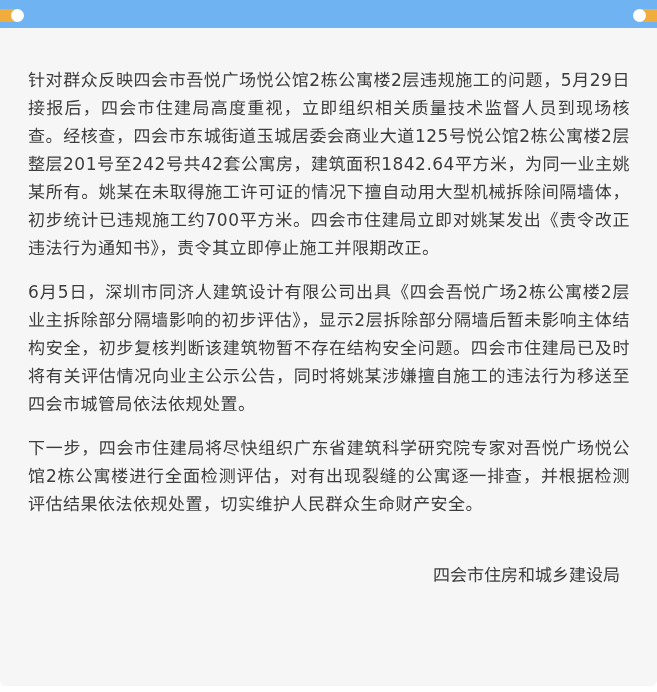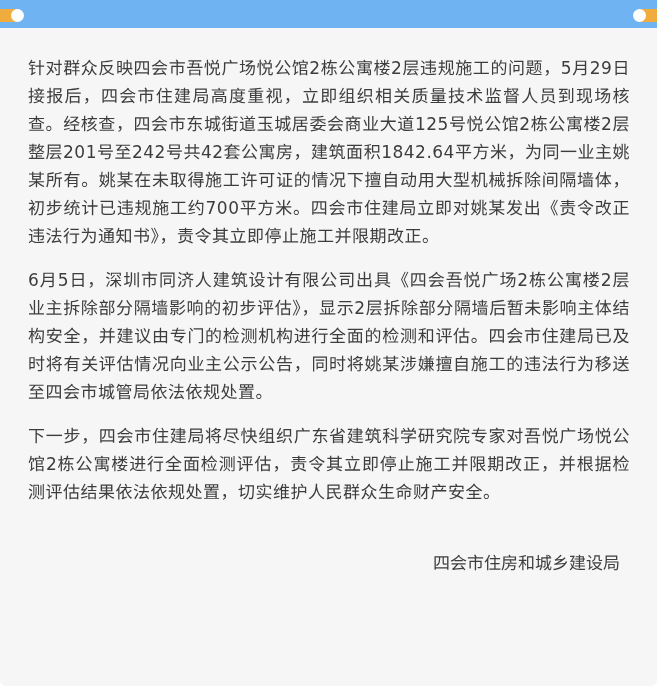--- a/index.html
+++ b/index.html
@@ -49,21 +49,21 @@
     border-radius: 50%;
   }
   .clip-hole-left { left: 11px; }
   .clip-hole-right { right: 11px; }
   .content {
     box-sizing: border-box;
     padding: 26px 27px 0 28px;
     color: #3d3d3d;
   }
   .content p {
-    margin: 0 0 16px 0;
+    margin: 12px 0 16px 0;
     font-size: 17px;
     line-height: 28px;
     text-align: justify;
     text-justify: inter-ideograph;
     letter-spacing: 0.5px;
   }
   .signature-block {
     margin-top: 40px;
     padding-right: 10px;
     text-align: right;
@@ -79,22 +79,22 @@
 
   <div class="header-bar">
     <div class="clip clip-left"></div>
     <div class="clip-hole clip-hole-left"></div>
     <div class="clip clip-right"></div>
     <div class="clip-hole clip-hole-right"></div>
   </div>
 
   <div class="content">
     <p>针对群众反映四会市吾悦广场悦公馆2栋公寓楼2层违规施工的问题，5月29日接报后，四会市住建局高度重视，立即组织相关质量技术监督人员到现场核查。经核查，四会市东城街道玉城居委会商业大道125号悦公馆2栋公寓楼2层整层201号至242号共42套公寓房，建筑面积1842.64平方米，为同一业主姚某所有。姚某在未取得施工许可证的情况下擅自动用大型机械拆除间隔墙体，初步统计已违规施工约700平方米。四会市住建局立即对姚某发出《责令改正违法行为通知书》，责令其立即停止施工并限期改正。</p>
-    <p>6月5日，深圳市同济人建筑设计有限公司出具《四会吾悦广场2栋公寓楼2层业主拆除部分隔墙影响的初步评估》，显示2层拆除部分隔墙后暂未影响主体结构安全，并建议由专门的检测机构进行全面的检测和评估。四会市住建局已及时将有关评估情况向业主公示公告，同时将姚某涉嫌擅自施工的违法行为移送至四会市城管局依法依规处置。</p>
-    <p>下一步，四会市住建局将尽快组织广东省建筑科学研究院专家对吾悦广场悦公馆2栋公寓楼进行全面检测评估，责令其立即停止施工并限期改正，并根据检测评估结果依法依规处置，切实维护人民群众生命财产安全。</p>
+    <p>6月5日，深圳市同济人建筑设计有限公司出具《四会吾悦广场2栋公寓楼2层业主拆除部分隔墙影响的初步评估》，显示2层拆除部分隔墙后暂未影响主体结构安全，初步复核判断该建筑物暂不存在结构安全问题。四会市住建局已及时将有关评估情况向业主公示公告，同时将姚某涉嫌擅自施工的违法行为移送至四会市城管局依法依规处置。</p>
+    <p>下一步，四会市住建局将尽快组织广东省建筑科学研究院专家对吾悦广场悦公馆2栋公寓楼进行全面检测评估，对有出现裂缝的公寓逐一排查，并根据检测评估结果依法依规处置，切实维护人民群众生命财产安全。</p>
 
     <div class="signature-block">
       <div>四会市住房和城乡建设局</div>
 
     </div>
   </div>
 
 </div>
 
 </body></html>

